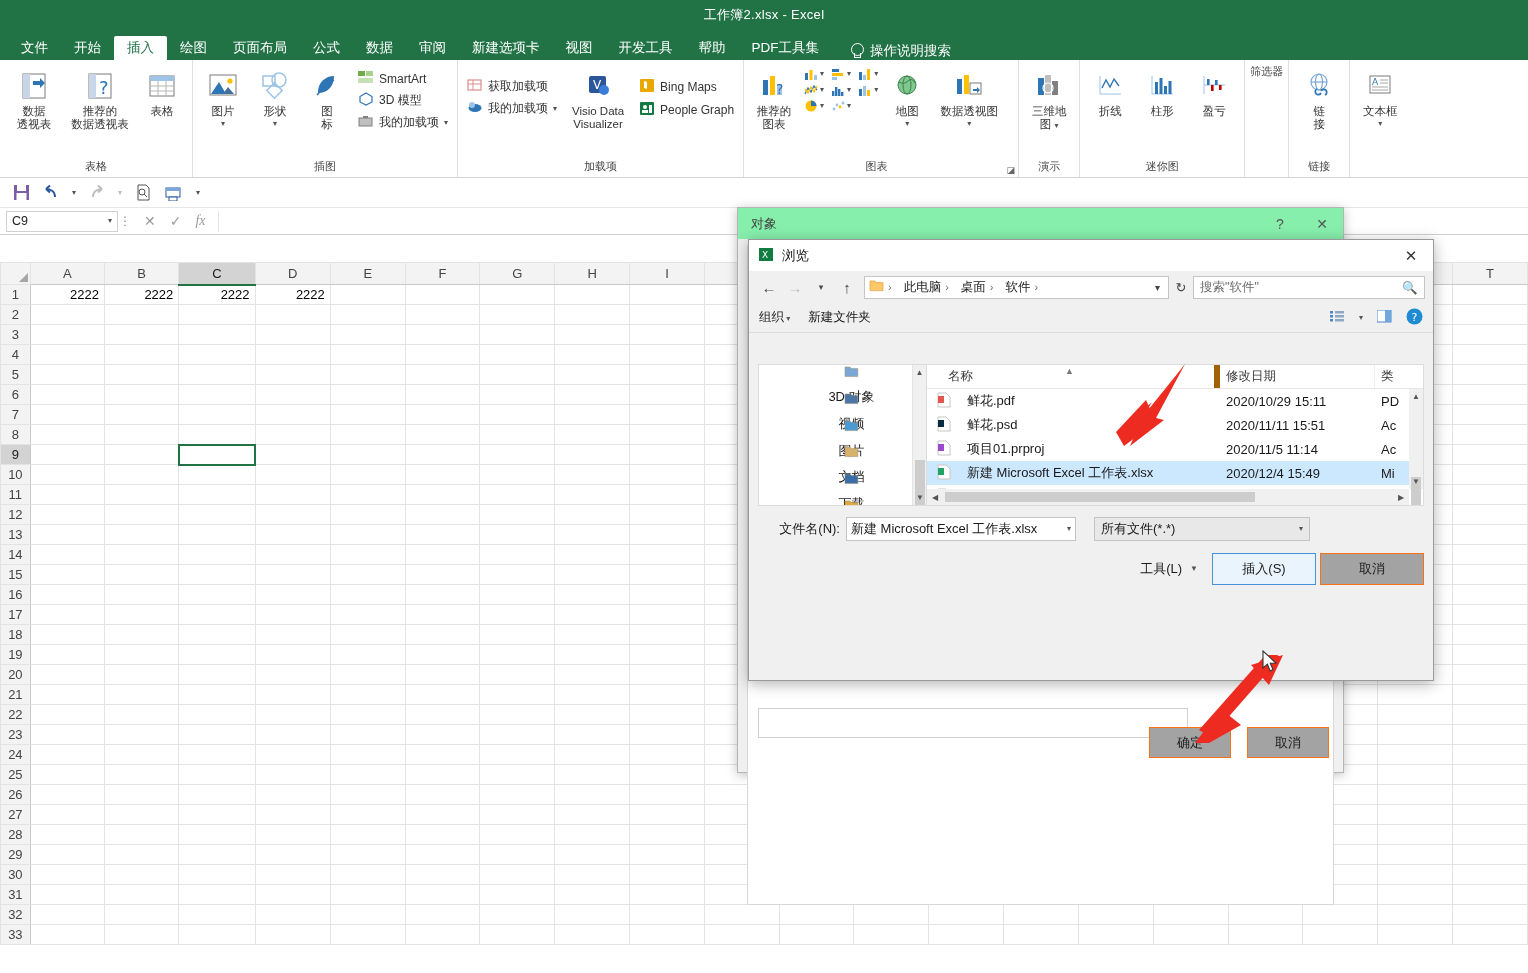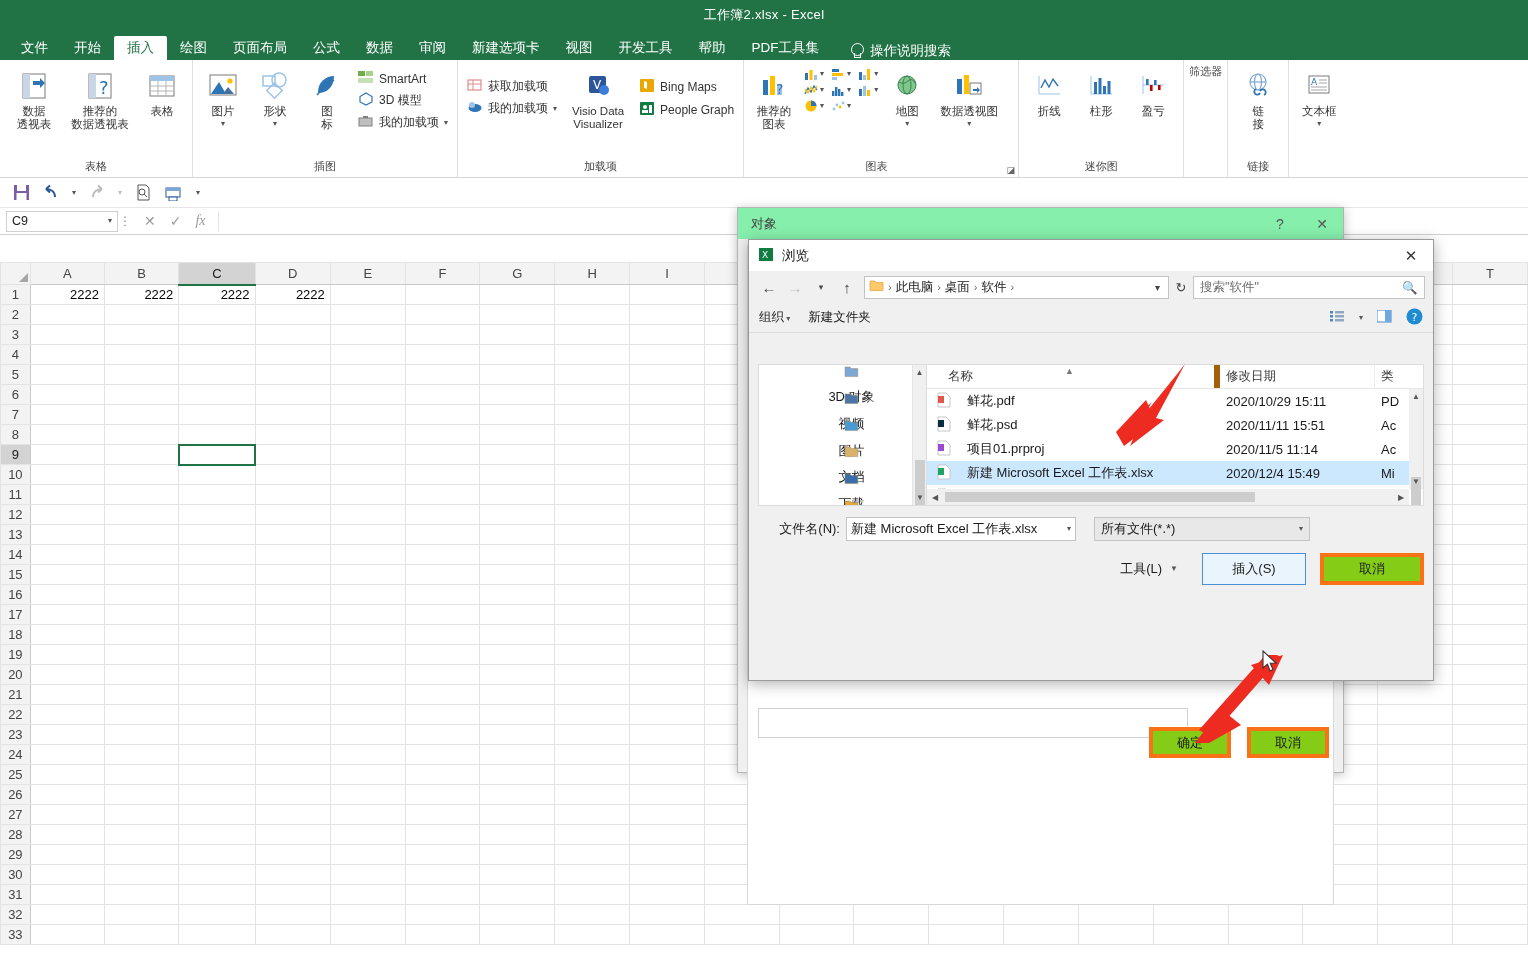--- a/index.html
+++ b/index.html
@@ -76,34 +76,34 @@
     position:absolute; left:737px; top:207px; width:607px; height:566px;
     background:#f0f0f0; border:1px solid #b5b5b5; box-shadow:0 2px 10px rgba(0,0,0,.25);
   }
   #objdlg-title { height:31px; background:#86efac; display:flex; align-items:center; padding-left:13px; font-size:13px; color:#444;}
   #objdlg-btns { margin-left:auto; display:flex; }
   #objdlg-btns div{ width:42px; height:31px; display:flex; align-items:center; justify-content:center; color:#555; font-size:14px; cursor:default;}
   #objdlg-body{ position:absolute; left:0; right:0; top:31px; bottom:0; background:#f0f0f0;}
   #objdlg-panel{ position:absolute; left:9px; right:9px; top:6px; height:660px; background:#fff; border:1px solid #d8d8d8;}
   #obj-inner-box{ position:absolute; left:10px; top:462px; width:430px; height:30px; border:1px solid #d0d0d0; background:#fff;}
   #objdlg-footer{ position:absolute; right:14px; bottom:14px; display:flex; gap:16px;}
-  .winbtn{ width:82px; height:31px; background:#84cc16; border:4px solid #f97316; font-size:13px; color:#1a1a1a; display:flex; align-items:center; justify-content:center; cursor:default;}
+  .winbtn{ width:82px; height:31px; background:#a3a3a3; border:1px solid #f97316; font-size:13px; color:#1a1a1a; display:flex; align-items:center; justify-content:center; cursor:default;}
   .winbtn.primary{ background:#e9f4fd; border:1px solid #4a90d9; }
   
   #browse {
     position:absolute; left:748px; top:239px; width:686px; height:442px;
     background:#f0f0f0; border:1px solid #9a9a9a; box-shadow:0 3px 14px rgba(0,0,0,.3);
   }
   #browse-title{ height:31px; background:#fff; display:flex; align-items:center; padding-left:10px; gap:8px; font-size:13.5px; color:#1a1a1a;}
   #browse-close{ margin-left:auto; width:44px; height:31px; display:flex; align-items:center; justify-content:center; font-size:15px; color:#333; cursor:default;}
   #navbar{ height:32px; display:flex; align-items:center; gap:2px; padding:0 8px; background:#f0f0f0;}
   .navico{ width:24px; height:24px; display:flex; align-items:center; justify-content:center; font-size:15px; color:#4a4a4a; cursor:default;}
   .navico.dim{ color:#bdbdbd;}
   #crumbbar{ flex:1; height:23px; background:#fff; border:1px solid #c4c4c4; display:flex; align-items:center; padding:0 4px; gap:3px; font-size:12.5px; color:#1a1a1a; margin-left:3px;}
-  .crumb{ cursor:default; }
+  .crumb{ cursor:default;margin-left:8px; }
   .crumbsep{ color:#6d6d6d; font-size:11px; padding:0 1px;}
   #crumb-caret{ margin-left:auto; color:#444; font-size:10px; padding:0 4px; cursor:default;}
   #refresh{ width:20px; text-align:center; color:#444; font-size:13px; cursor:default;}
   #searchbox{ width:232px; height:23px; background:#fff; border:1px solid #c4c4c4; display:flex; align-items:center; padding:0 6px; font-size:12.5px; color:#6d6d6d;}
   #searchbox .mag{ margin-left:auto; color:#444;}
   #cmdbar{ height:30px; display:flex; align-items:center; padding:0 10px; gap:18px; font-size:12.5px; color:#1a1a1a; border-bottom:1px solid #dcdcdc;}
   #cmdbar .right{ margin-left:auto; display:flex; align-items:center; gap:14px;}
   #browse-main{ position:absolute; left:9px; right:9px; top:124px; height:142px; }
   #navpane{ position:absolute; left:0; top:0; width:168px; bottom:0; background:#fff; border:1px solid #dcdcdc; border-right:none; overflow:hidden;}
   .navitem{ height:26.8px; display:flex; align-items:center; gap:7px; padding-left:18px; font-size:13px; color:#1a1a1a; cursor:default; white-space:nowrap;flex-direction:column;}
@@ -125,21 +125,21 @@
   #fileVthumb{ position:absolute; left:2px; top:88px; width:10px; height:34px; background:#cdcdcd;}
   #fileHscroll{ position:absolute; left:0; right:14px; bottom:0; height:16px; background:#f0f0f0; display:flex; align-items:center;}
   #fileHthumb{ position:absolute; left:18px; top:3px; width:310px; height:10px; background:#cdcdcd;}
   .hbar-arrow{ width:16px; text-align:center; font-size:8px; color:#555;}
   #fnrow{ position:absolute; left:9px; right:9px; top:276px; height:26px; display:flex; align-items:center; gap:6px;}
   #fnlabel{ font-size:13px; color:#1a1a1a; width:82px; text-align:right;}
   #fninput{ width:230px; height:24px; background:#fff; border:1px solid #c4c4c4; display:flex; align-items:center; padding:0 4px; font-size:13px; color:#1a1a1a;}
   #fninput .cv{ flex:1; overflow:hidden; white-space:nowrap;}
   #fntype{ width:216px; height:24px; background:#e8e8e8; border:1px solid #c4c4c4; display:flex; align-items:center; padding:0 6px; font-size:13px; color:#1a1a1a; margin-left:12px;}
   #fntype .cv{ flex:1;}
-  #actionrow{ position:absolute; right:9px; top:313px; display:flex; align-items:center; gap:14px;}
+  #actionrow{ position:absolute; right:9px; top:313px; display:flex; align-items:center; gap:4px;}
   #toolsbtn{ display:flex; align-items:center; gap:8px; font-size:13px; color:#1a1a1a; padding:5px 10px; cursor:default;}
   
   .arrow { position:absolute; pointer-events:none;}
   #cursor{ position:absolute; left:1262px; top:650px; pointer-events:none;}
 </style>
 </head>
 <body>
 
 <div id="titlebar">
   <span>工作簿2.xlsx  -  Excel</span>
@@ -423,20 +423,36 @@
             </svg>
         </span>
         <span>数据透视图</span>
         <span class="caret">▾</span>
       </div>
     </div>
     <div class="grp-label">图表</div>
     <div class="dlglaunch">◪</div>
   </div>
 
+  <div class="grp">
+    <div class="grp-items">
+      <div class="bigbtn w50">
+        <span class="ico">
+          <svg width="30" height="28" viewBox="0 0 30 28">
+              <rect x="4" y="6" width="6" height="17" fill="#2e75b6"></rect>
+              <rect x="11" y="3" width="6" height="20" fill="#bfbfbf"></rect>
+              <rect x="18" y="9" width="6" height="14" fill="#808080"></rect>
+              <circle cx="14" cy="16" r="5" fill="none" stroke="#fff" stroke-width="1.2"></circle>
+            </svg>
+        </span>
+        <span>三维地<br>图 <span class="caret">▾</span></span>
+      </div>
+    </div>
+    <div class="grp-label">演示</div>
+  </div>
 
   <div class="grp">
     <div class="grp-items">
       <div class="bigbtn w50">
         <span class="ico">
             <svg width="30" height="26" viewBox="0 0 30 26">
               <line x1="5" y1="3" x2="5" y2="21" stroke="#9dc3e6"></line>
               <line x1="5" y1="21" x2="26" y2="21" stroke="#9dc3e6"></line>
               <polyline points="7,15 11,7 15,14 19,6 24,13" fill="none" stroke="#2e75b6" stroke-width="1.4"></polyline>
             </svg>

